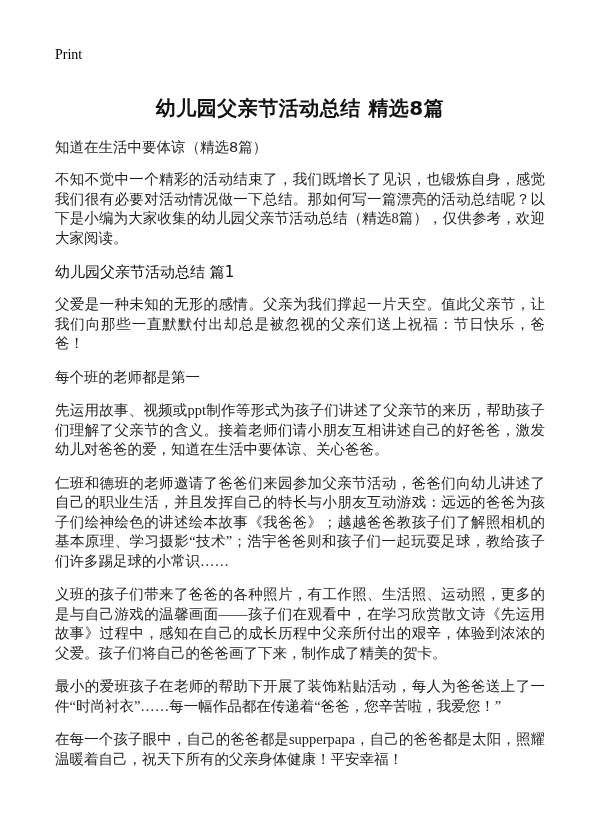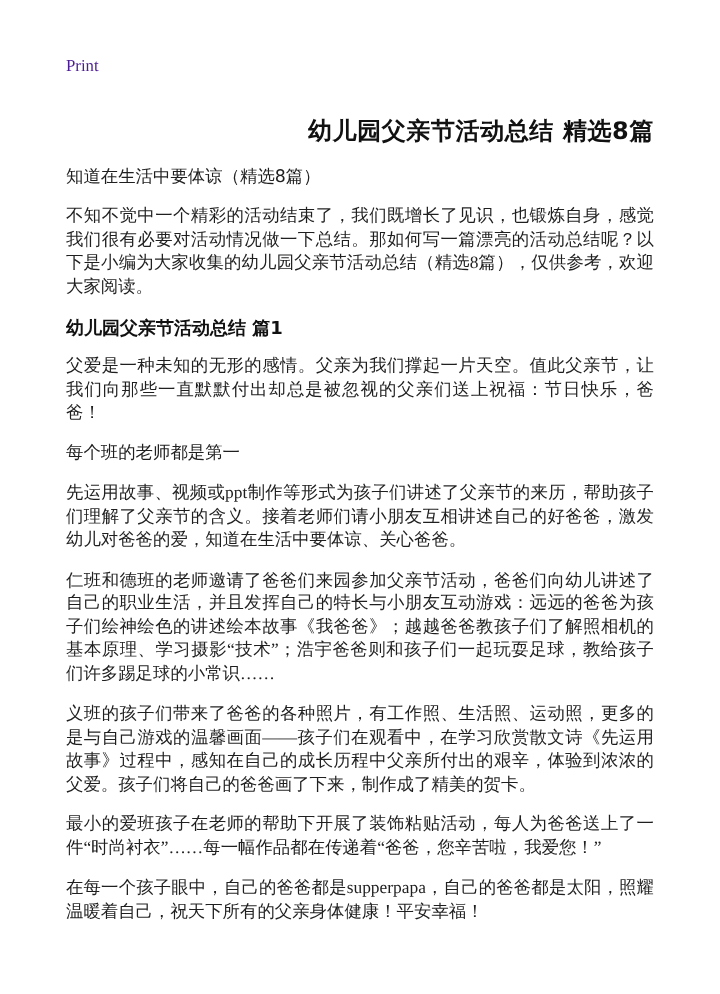--- a/index.html
+++ b/index.html
@@ -14,28 +14,28 @@
     box-sizing: border-box;
     background: #ffffff;
     padding: 44px 55px 0 55px;
     overflow: hidden;
     font-family: "DejaVu Sans", sans-serif;
     color: #1f1f1f;
   }
   .print-link {
     font-family: "Liberation Serif", serif;
     font-size: 14px;
-    color: #4c1d95;
+    color: #000000;
     margin: 0 0 18px 0;
     display: inline-block;
   }
   .doc-title {
     font-size: 20px;
     font-weight: bold;
-    text-align: right;
+    text-align: center;
     color: #111111;
     margin: 14px 0 16px 0;
     line-height: 26px;
     letter-spacing: 0.5px;
   }
   .doc-subtitle {
     font-size: 14.5px;
     font-weight: normal;
     color: #1f1f1f;
     margin: 0 0 13px 0;
@@ -45,21 +45,21 @@
     font-size: 14.5px;
     line-height: 19.5px;
     color: #1f1f1f;
     margin: 0 0 14px 0;
     text-align: justify;
     text-justify: inter-ideograph;
     font-family: Liberation Serif, serif;
   }
   .section-heading {
     font-size: 15px;
-    font-weight: bold;
+    font-weight: normal;
     color: #111111;
     margin: 4px 0 13px 0;
     line-height: 20px;
   }
 </style>
 </head>
 <body>
 
 <div class="page">
 

